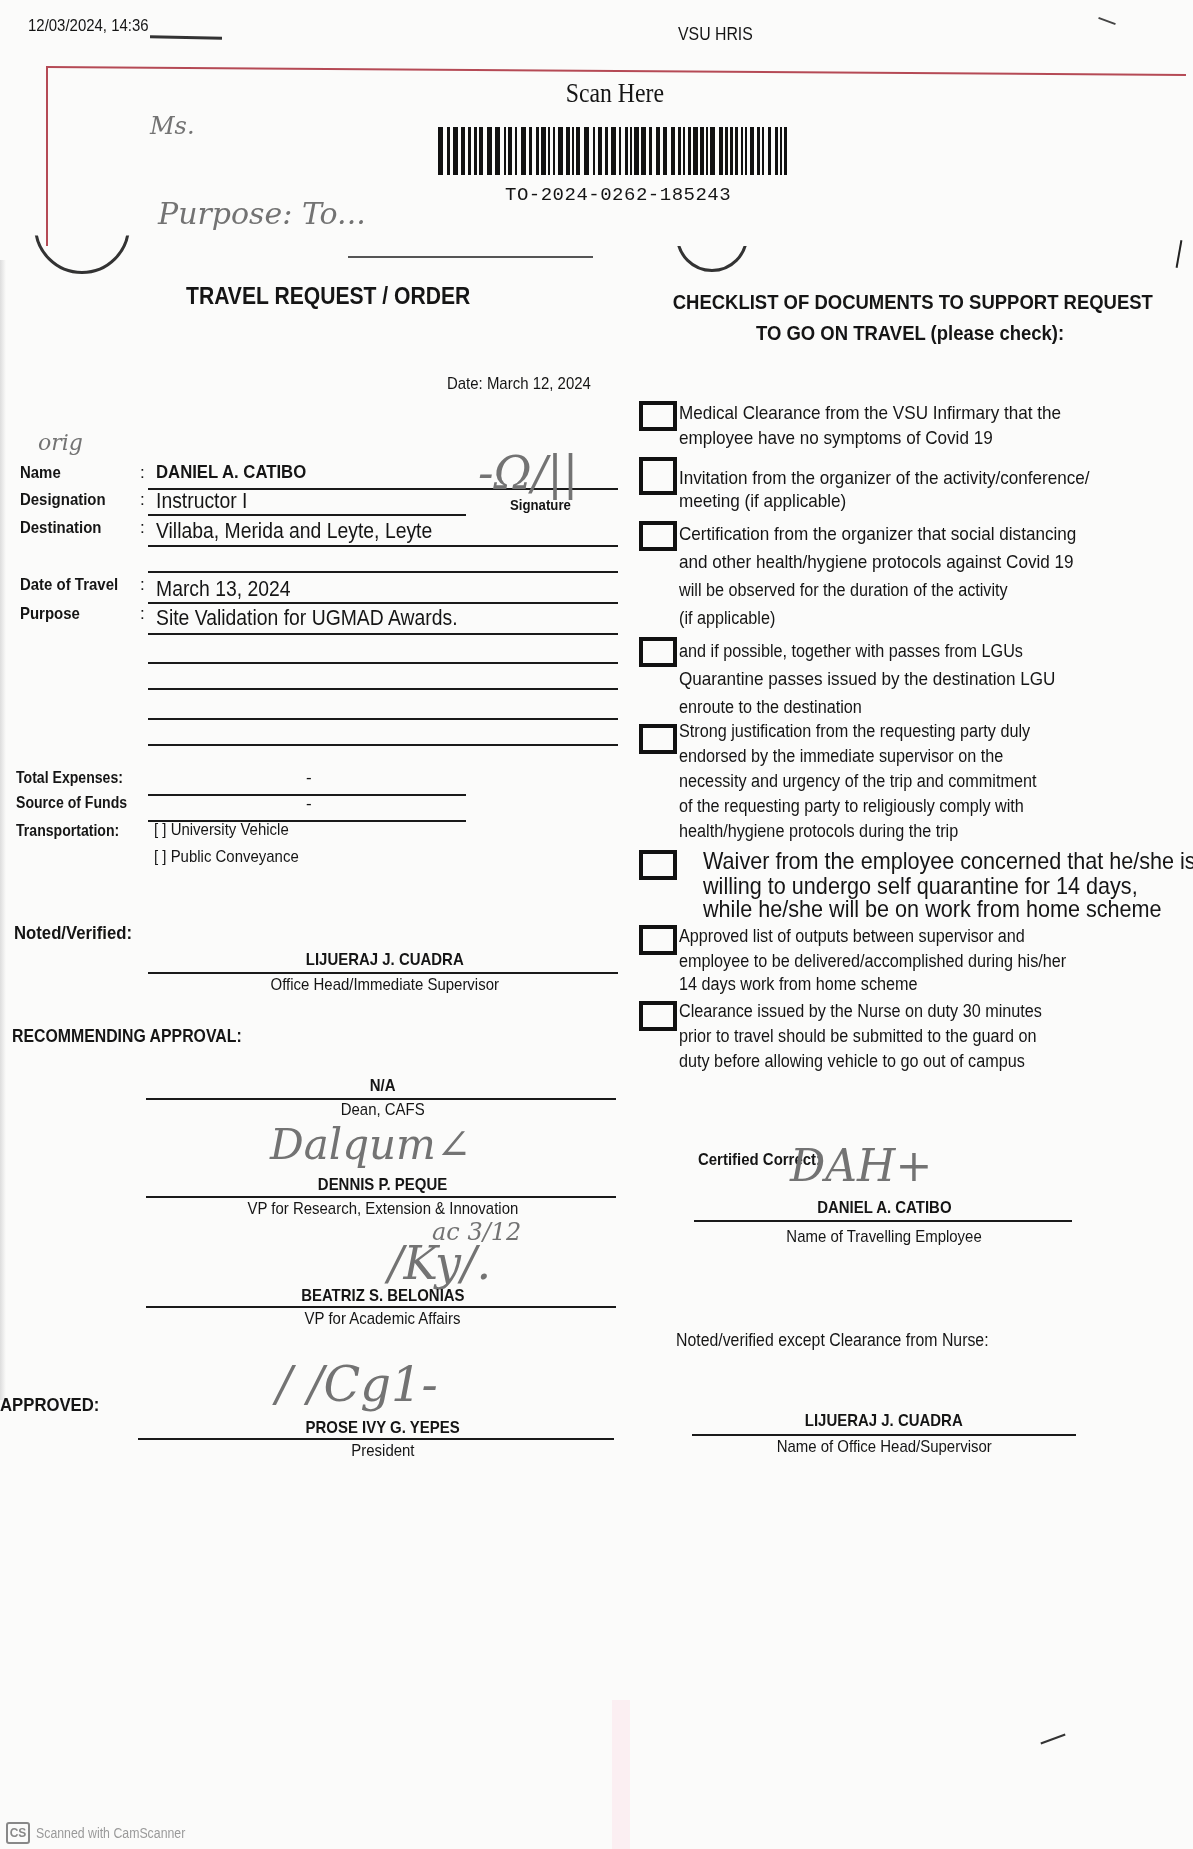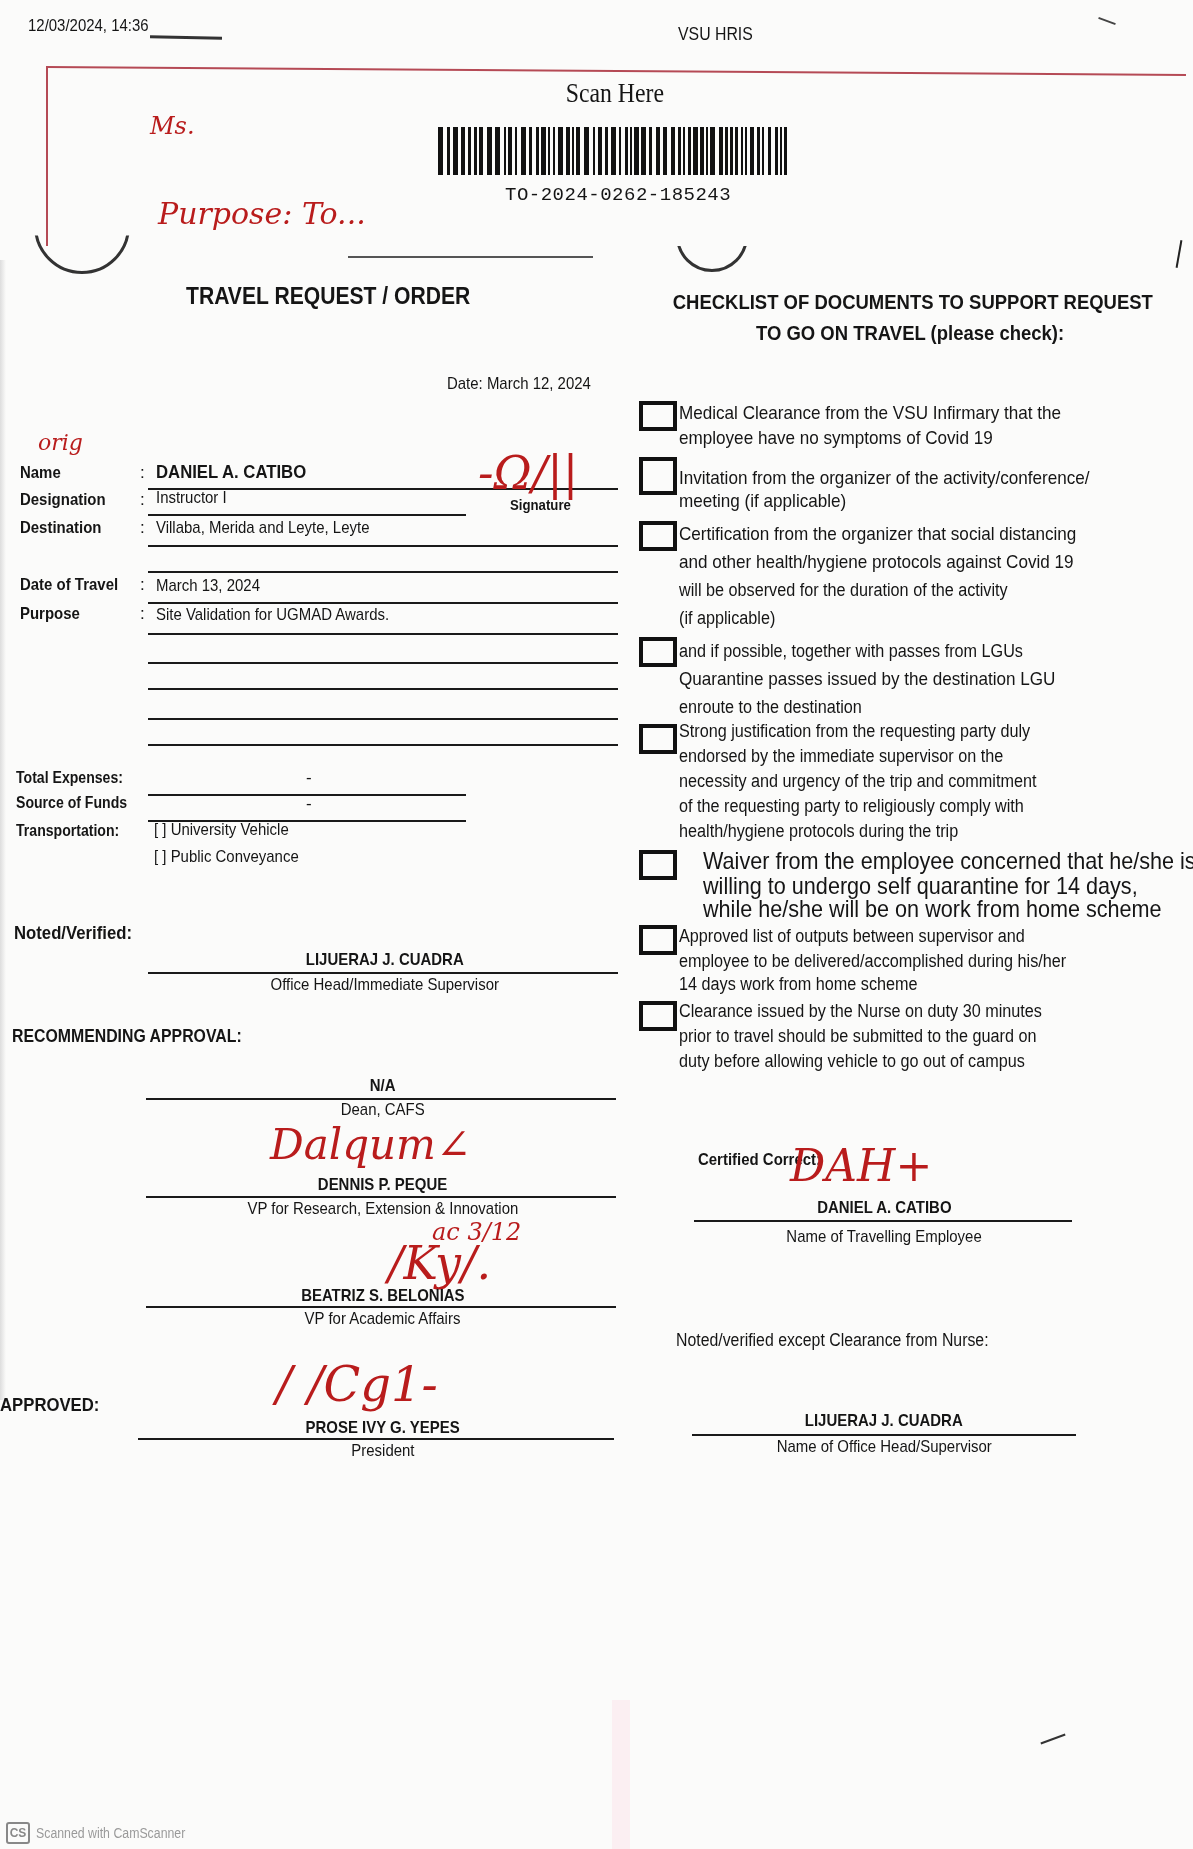--- a/index.html
+++ b/index.html
@@ -13,37 +13,37 @@
   
   #timestamp { left: 28px; top: 16px; font-size: 17px; }
   #ts-underline { left: 150px; top: 36px; width: 72px; height: 3px; background: #333; transform: rotate(1deg); }
   #hris { left: 678px; top: 24px; font-size: 18px; }
   #red-line { left: 46px; top: 66px; width: 1140px; height: 2px; background: #b54a55; transform: rotate(0.4deg); transform-origin: left; }
   #red-vline { left: 46px; top: 66px; width: 2px; height: 180px; background: #b54a55; }
   #scan-here { left: 0; width: 1230px; top: 78px; text-align: center; font-family: "Liberation Serif", serif; font-size: 27px; }
   #barcode { left: 438px; top: 127px; width: 352px; height: 48px; display: flex; }
   #barcode span { background: #111; height: 100%; display: block; }
   #barcode-text { left: 505px; top: 184px; font-family: "Liberation Mono", monospace; font-size: 19px; letter-spacing: 0.5px; }
-  .hw { font-family: "DejaVu Serif", serif; font-style: italic; color: #b91c1c; text-align: right; }
+  .hw { font-family: "DejaVu Serif", serif; font-style: italic; color: #737373; text-align: right; }
   #hw-note { left: 150px; top: 112px; font-size: 24px; }
   #hw-purpose { left: 158px; top: 196px; font-size: 30px; }
   .divline { height: 2px; background: #555; }
 
   
   .seal { border: 3px solid #333; border-radius: 50%; }
   #seal-left { left: 34px; top: 178px; width: 96px; height: 96px; clip-path: inset(60% 0 0 0); }
   #seal-right { left: 676px; top: 200px; width: 72px; height: 72px; clip-path: inset(64% 0 0 0); }
 
   
   #form-title { left: 186px; top: 282px; font-size: 24px; font-weight: bold; }
   #date-line { left: 447px; top: 374px; font-size: 17px; text-decoration: underline; }
   #hw-orig { left: 38px; top: 430px; font-size: 22px; font-style: italic; }
   .flabel { font-size: 17px; font-weight: bold; left: 20px; }
   .fcolon { font-size: 17px; left: 140px; }
-  .fval { font-size: 17px; left: 156px; }
+  .fval { font-size: 22px; left: 156px; }
   .uline { height: 2px; background: #1a1a1a; }
   #sig-label { left: 510px; top: 496px; font-size: 15px; font-weight: bold; }
   #sig-scrawl { left: 478px; top: 446px; font-size: 46px; }
   .sigblock-name { font-size: 17px; font-weight: bold; text-align: center; }
   .sigblock-title { font-size: 17px; text-align: center; }
 
   
   #checklist-title { left: 640px; top: 286px; width: 540px; text-align: center; font-size: 21px; font-weight: bold; line-height: 31px; }
   .chkbox { width: 38px; height: 30px; border: 4px solid #111; background: transparent; cursor: pointer; }
   .chktxt { left: 679px; font-size: 19px; line-height: 25px; white-space: nowrap; }

